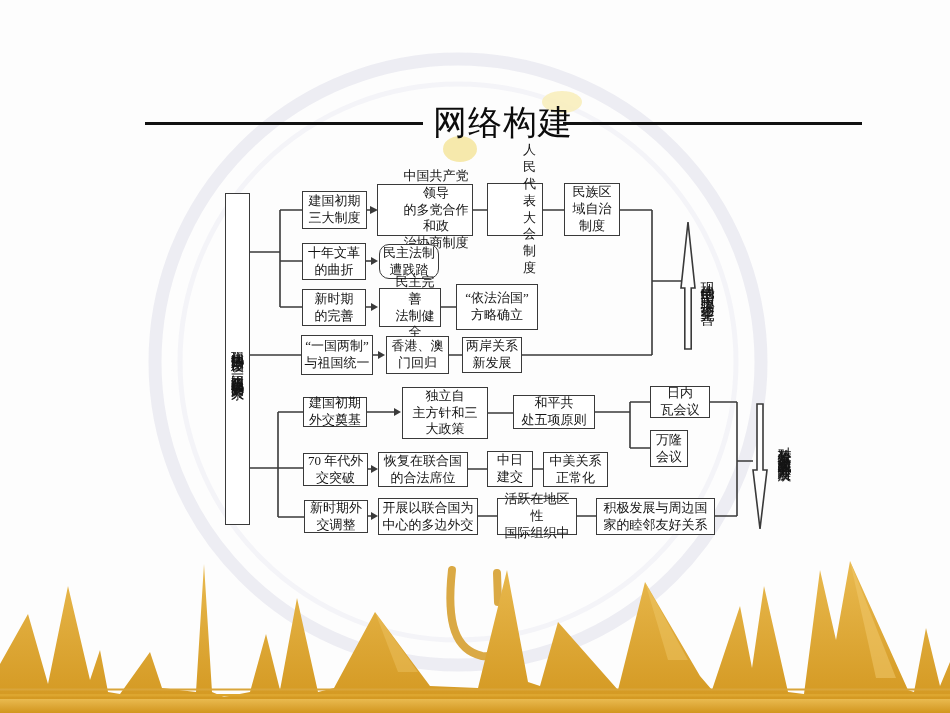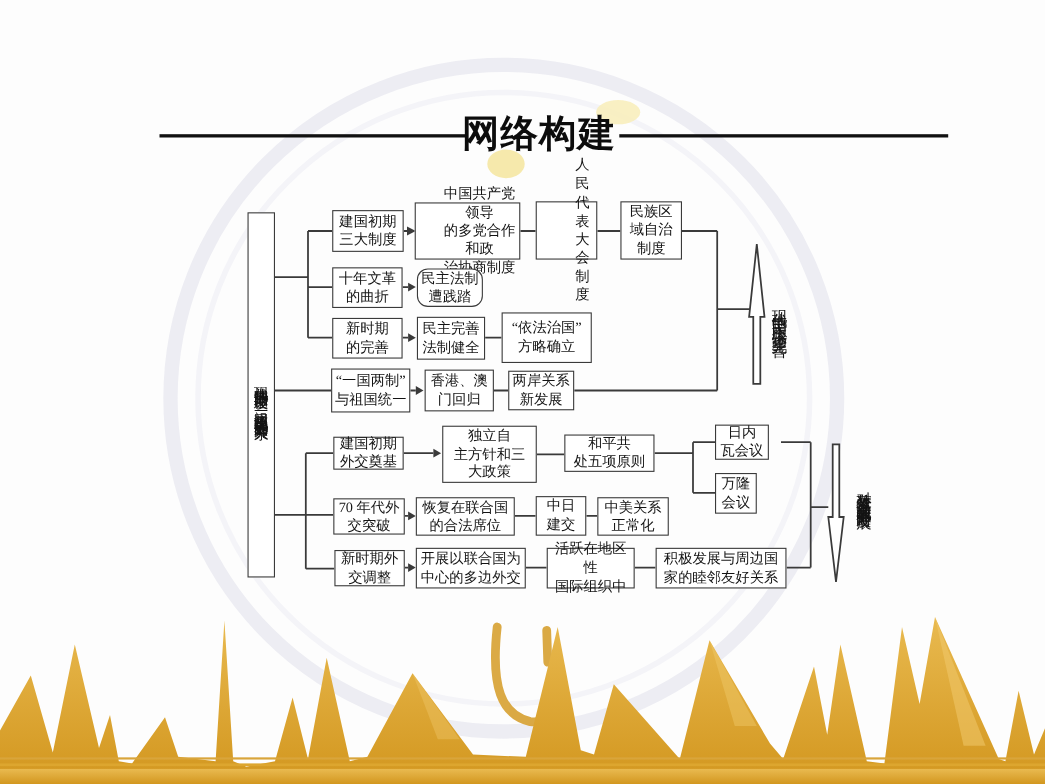--- a/index.html
+++ b/index.html
@@ -4,23 +4,23 @@
 <style>
   html,body{margin:0;padding:0;background:#e9e9e9;}
   #slide{
     position:relative;width:950px;height:713px;margin:0 auto;
     background:#fdfdfd;overflow:hidden;
     font-family:"Liberation Serif","DejaVu Serif",serif;
   }
   svg.layer{position:absolute;left:0;top:0;pointer-events:none;}
   .rule{position:absolute;height:3px;background:#111;}
   .page-title{
-    position:absolute;left:416px;top:100px;width:148px;height:44px;
+    position:absolute;left:429px;top:100px;width:148px;height:44px;
     font-family:"Liberation Sans","DejaVu Sans",sans-serif;
-    font-weight:bold;font-size:34px;line-height:44px;color:#0c0c0c;
+    font-weight:normal;font-size:34px;line-height:44px;color:#0c0c0c;
     text-align:center;letter-spacing:1px;white-space:nowrap;
   }
   .node{
     position:absolute;box-sizing:border-box;
     border:1.5px solid #3a3a3a;background:#ffffff;
     display:flex;align-items:center;justify-content:center;
     text-align:center;color:#141414;
     font-size:13px;line-height:1.3;white-space:pre-line;
     padding:1px 2px;
   }
@@ -125,39 +125,39 @@
 制度</div>
   <div class="node" style="left:564px;top:183px;width:56px;height:53px;">民族区
 域自治
 制度</div>
   <div class="node" style="left:302px;top:243px;width:64px;height:37px;">十年文革
 的曲折</div>
   <div class="node" style="left:379px;top:244px;width:60px;height:35px;border-radius:10px;">民主法制
 遭践踏</div>
   <div class="node" style="left:302px;top:289px;width:64px;height:37px;">新时期
 的完善</div>
-  <div class="node" style="left:379px;top:288px;width:62px;height:39px;">民主完善
+  <div class="node" style="left:379px;top:288px;width:62px;height:39px;padding-left:12px;">民主完善
 法制健全</div>
   <div class="node" style="left:456px;top:284px;width:82px;height:46px;">“依法治国”
 方略确立</div>
   <div class="node" style="left:301px;top:335px;width:72px;height:40px;">“一国两制”
 与祖国统一</div>
   <div class="node" style="left:386px;top:336px;width:63px;height:38px;">香港、澳
 门回归</div>
   <div class="node" style="left:462px;top:337px;width:60px;height:36px;">两岸关系
 新发展</div>
 
   <div class="node" style="left:303px;top:397px;width:64px;height:30px;">建国初期
 外交奠基</div>
   <div class="node" style="left:513px;top:395px;width:82px;height:34px;">和平共
 处五项原则</div>
   <div class="node" style="left:402px;top:387px;width:86px;height:52px;">独立自
 主方针和三
 大政策</div>
-  <div class="node" style="left:650px;top:386px;width:49px;height:32px;">日内
+  <div class="node" style="left:650px;top:386px;width:60px;height:32px;">日内
 瓦会议</div>
   <div class="node" style="left:650px;top:430px;width:38px;height:37px;">万隆
 会议</div>
   <div class="node" style="left:303px;top:453px;width:65px;height:33px;">70 年代外
 交突破</div>
   <div class="node" style="left:378px;top:452px;width:90px;height:35px;">恢复在联合国
 的合法席位</div>
   <div class="node" style="left:487px;top:451px;width:46px;height:36px;">中日
 建交</div>
   <div class="node" style="left:543px;top:452px;width:65px;height:35px;">中美关系

